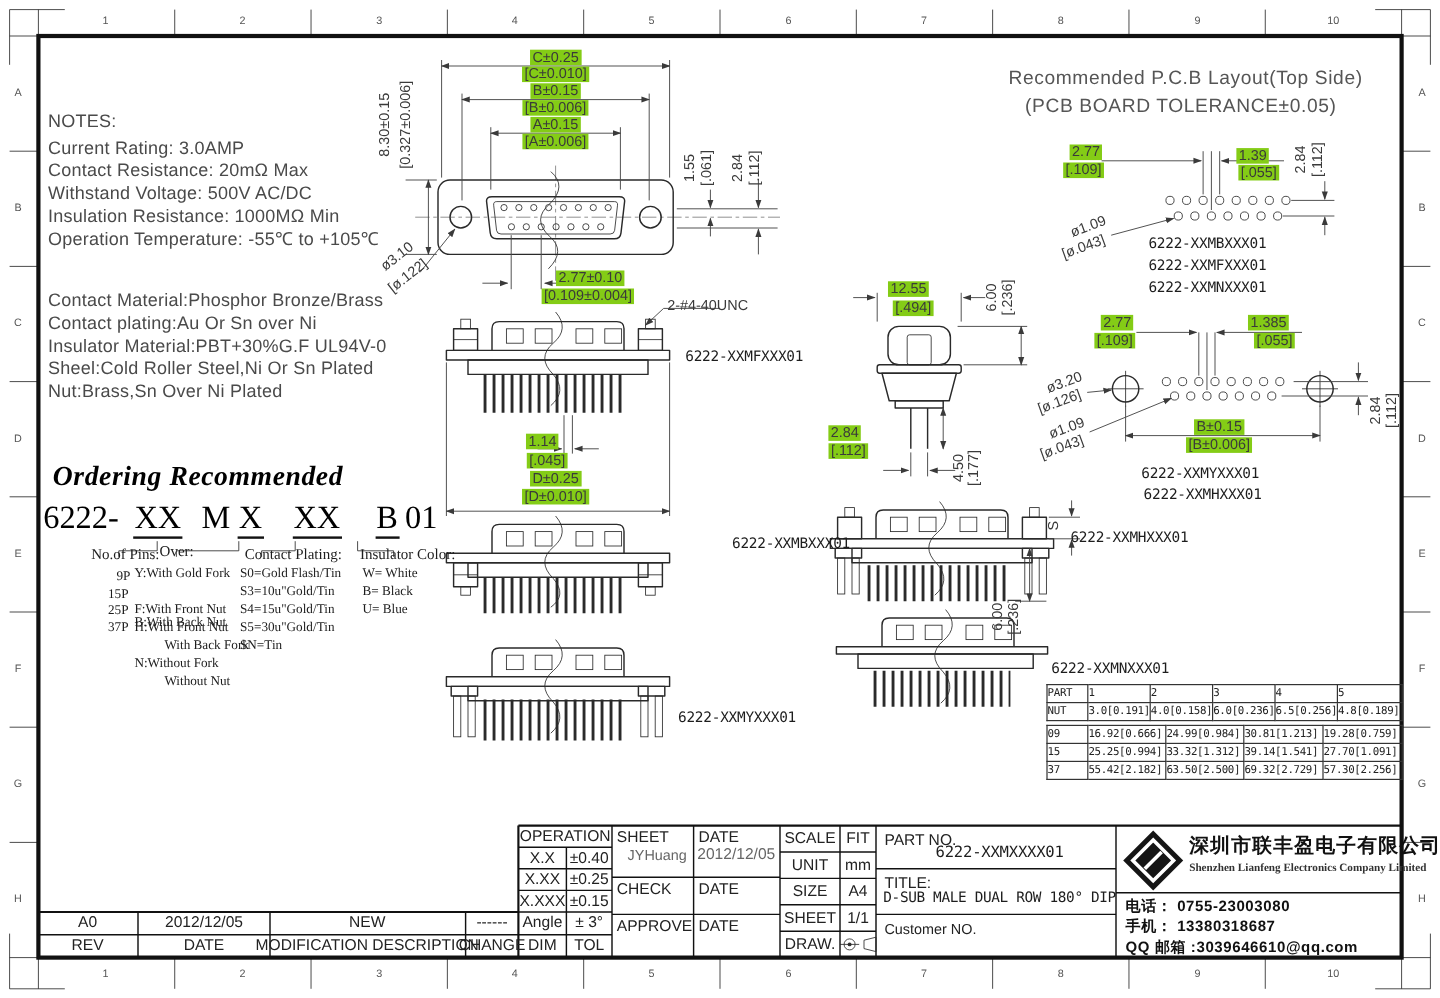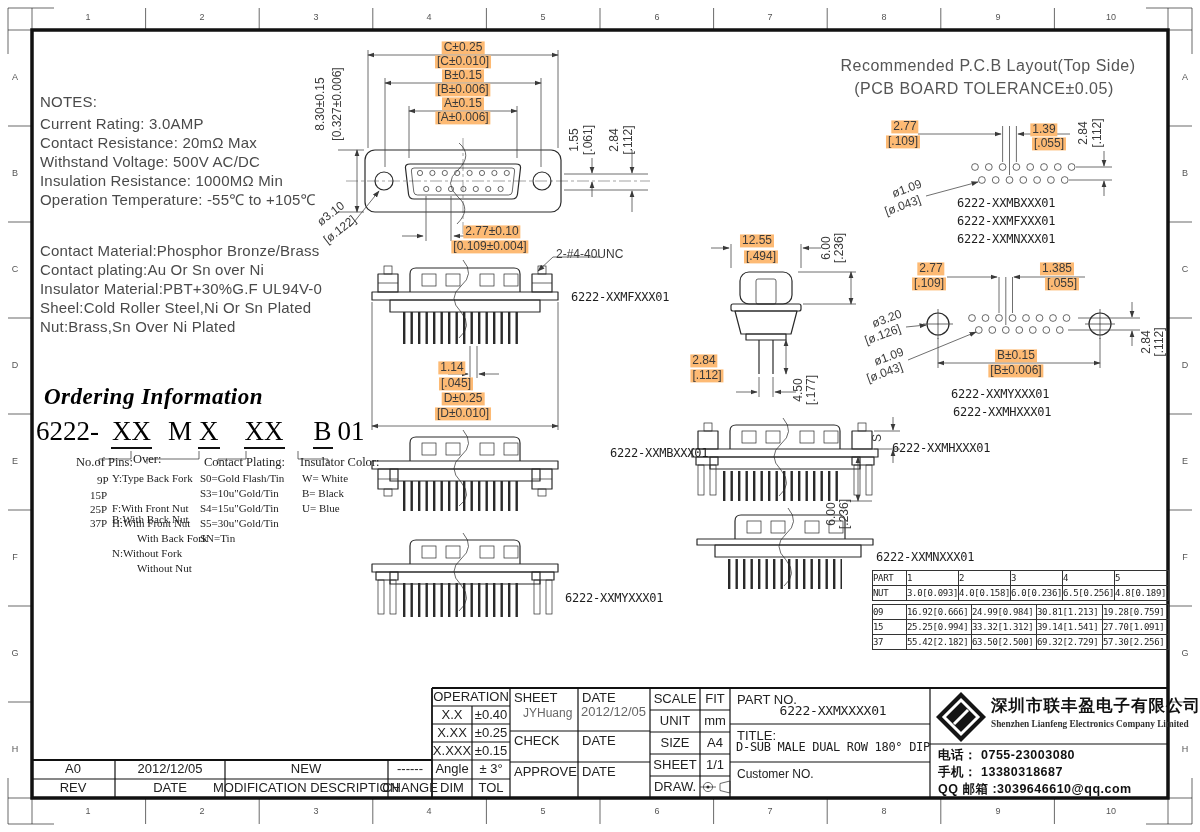--- a/index.html
+++ b/index.html
@@ -4,21 +4,21 @@
 <style>
   html,body{margin:0;padding:0;background:#fff;}
   .sheet{position:relative;width:1200px;height:832px;background:#fff;overflow:hidden;
          font-family:"Liberation Sans",sans-serif;}
   svg{position:absolute;left:0;top:0;}
   .t{position:absolute;white-space:nowrap;color:#3a3a3a;font:12px "Liberation Sans",sans-serif;line-height:1.1;}
   .c{transform:translate(-50%,-50%);}
   .v{transform:translate(-50%,-50%) rotate(-90deg);}
   .d{transform:translate(-50%,-50%) rotate(-38deg);}
   .d2{transform:translate(-50%,-50%) rotate(-20deg);}
-  .wb{background:#fdba74;padding:0 2px;}
+  .wb{background:#84cc16;padding:0 2px;}
   .mono{font-family:"DejaVu Sans Mono",monospace;color:#1d1d1d;letter-spacing:-.2px;}
   .ser{font-family:"Liberation Serif",serif;color:#1d1d1d;}.s10{font-size:10px;}.s11{font-size:11px;}.s13{font-size:13px;}
   .note{font-size:15px;color:#4a4a4a;letter-spacing:.2px;}
   .ruler{font-size:9px;color:#555;}
   .blk{color:#222;font-size:13px;}
   .gray{color:#666;}
   .head{font:italic bold 23px "Liberation Serif",serif;color:#000;letter-spacing:.5px;}
   .code{position:absolute;display:flex;align-items:baseline;font:27px "Liberation Serif",serif;color:#000;}
   .code .u{border-bottom:2px solid #111;padding:0 1px;}
   .pcbt{font-size:16px;color:#555;letter-spacing:.5px;}
@@ -467,37 +467,37 @@
 <div class="t note" style="left:40px;top:135px">Contact Resistance: 20mΩ Max</div>
 <div class="t note" style="left:40px;top:154px">Withstand Voltage: 500V AC/DC</div>
 <div class="t note" style="left:40px;top:173px">Insulation Resistance: 1000MΩ Min</div>
 <div class="t note" style="left:40px;top:192px">Operation Temperature: -55℃ to +105℃</div>
 <div class="t note" style="left:40px;top:243px">Contact Material:Phosphor Bronze/Brass</div>
 <div class="t note" style="left:40px;top:262px">Contact plating:Au Or Sn over Ni</div>
 <div class="t note" style="left:40px;top:281px">Insulator Material:PBT+30%G.F UL94V-0</div>
 <div class="t note" style="left:40px;top:300px">Sheel:Cold Roller Steel,Ni Or Sn Plated</div>
 <div class="t note" style="left:40px;top:319px">Nut:Brass,Sn Over Ni Plated</div>
 
-<div class="t head" style="left:44px;top:384px">Ordering Information</div>
+<div class="t head" style="left:44px;top:384px">Ordering Recommended</div>
 <div class="code" style="left:36px;top:416px">
   <span>6222-</span>
   <span class="u" style="margin-left:12px">XX</span>
   <span style="margin-left:16px">M</span>
   <span class="u" style="margin-left:6px">X</span>
   <span class="u" style="margin-left:24px">XX</span>
   <span class="u" style="margin-left:28px">B</span>
   <span style="margin-left:5px">01</span>
 </div>
 <div class="t ser" style="left:76px;top:456px;font-size:12.5px">No.of Pins:</div>
 <div class="t ser s11" style="left:97px;top:474px">9P</div>
 <div class="t ser s11" style="left:90px;top:489px">15P</div>
 <div class="t ser s11" style="left:90px;top:503px">25P</div>
 <div class="t ser s11" style="left:90px;top:517px">37P</div>
 <div class="t ser" style="left:133px;top:453px;font-size:12.5px">Over:</div>
-<div class="t ser s11" style="left:112px;top:472px">Y:Type Back Fork</div>
+<div class="t ser s11" style="left:112px;top:472px">Y:With Gold Fork</div>
 <div class="t ser s11" style="left:112px;top:513px">B:With Back Nut</div>
 <div class="t ser s11" style="left:112px;top:502px">F:With Front Nut</div>
 <div class="t ser s11" style="left:112px;top:517px">H:With Front Nut</div>
 <div class="t ser s11" style="left:137px;top:532px">With Back Fork</div>
 <div class="t ser s11" style="left:112px;top:547px">N:Without Fork</div>
 <div class="t ser s11" style="left:137px;top:562px">Without Nut</div>
 <div class="t ser" style="left:204px;top:456px;font-size:12.5px">Contact Plating:</div>
 <div class="t ser s11" style="left:200px;top:472px">S0=Gold Flash/Tin</div>
 <div class="t ser s11" style="left:200px;top:487px">S3=10u"Gold/Tin</div>
 <div class="t ser s11" style="left:200px;top:502px">S4=15u"Gold/Tin</div>
@@ -588,21 +588,21 @@
         <tr>
     <td>PART</td>
           <td>1</td>
           <td>2</td>
           <td>3</td>
           <td>4</td>
           <td>5</td>
   </tr>
   <tr>
     <td>NUT</td>
-          <td>3.0[0.093]</td>
+          <td>3.0[0.191]</td>
           <td>4.0[0.158]</td>
           <td>6.0[0.236]</td>
           <td>6.5[0.256]</td>
           <td>4.8[0.189]</td>
   </tr>
 </tbody>
     </table>
 <table class="tbl" style="left:872px;top:604px;width:296px">
   <colgroup>
         <col style="width:34px">

